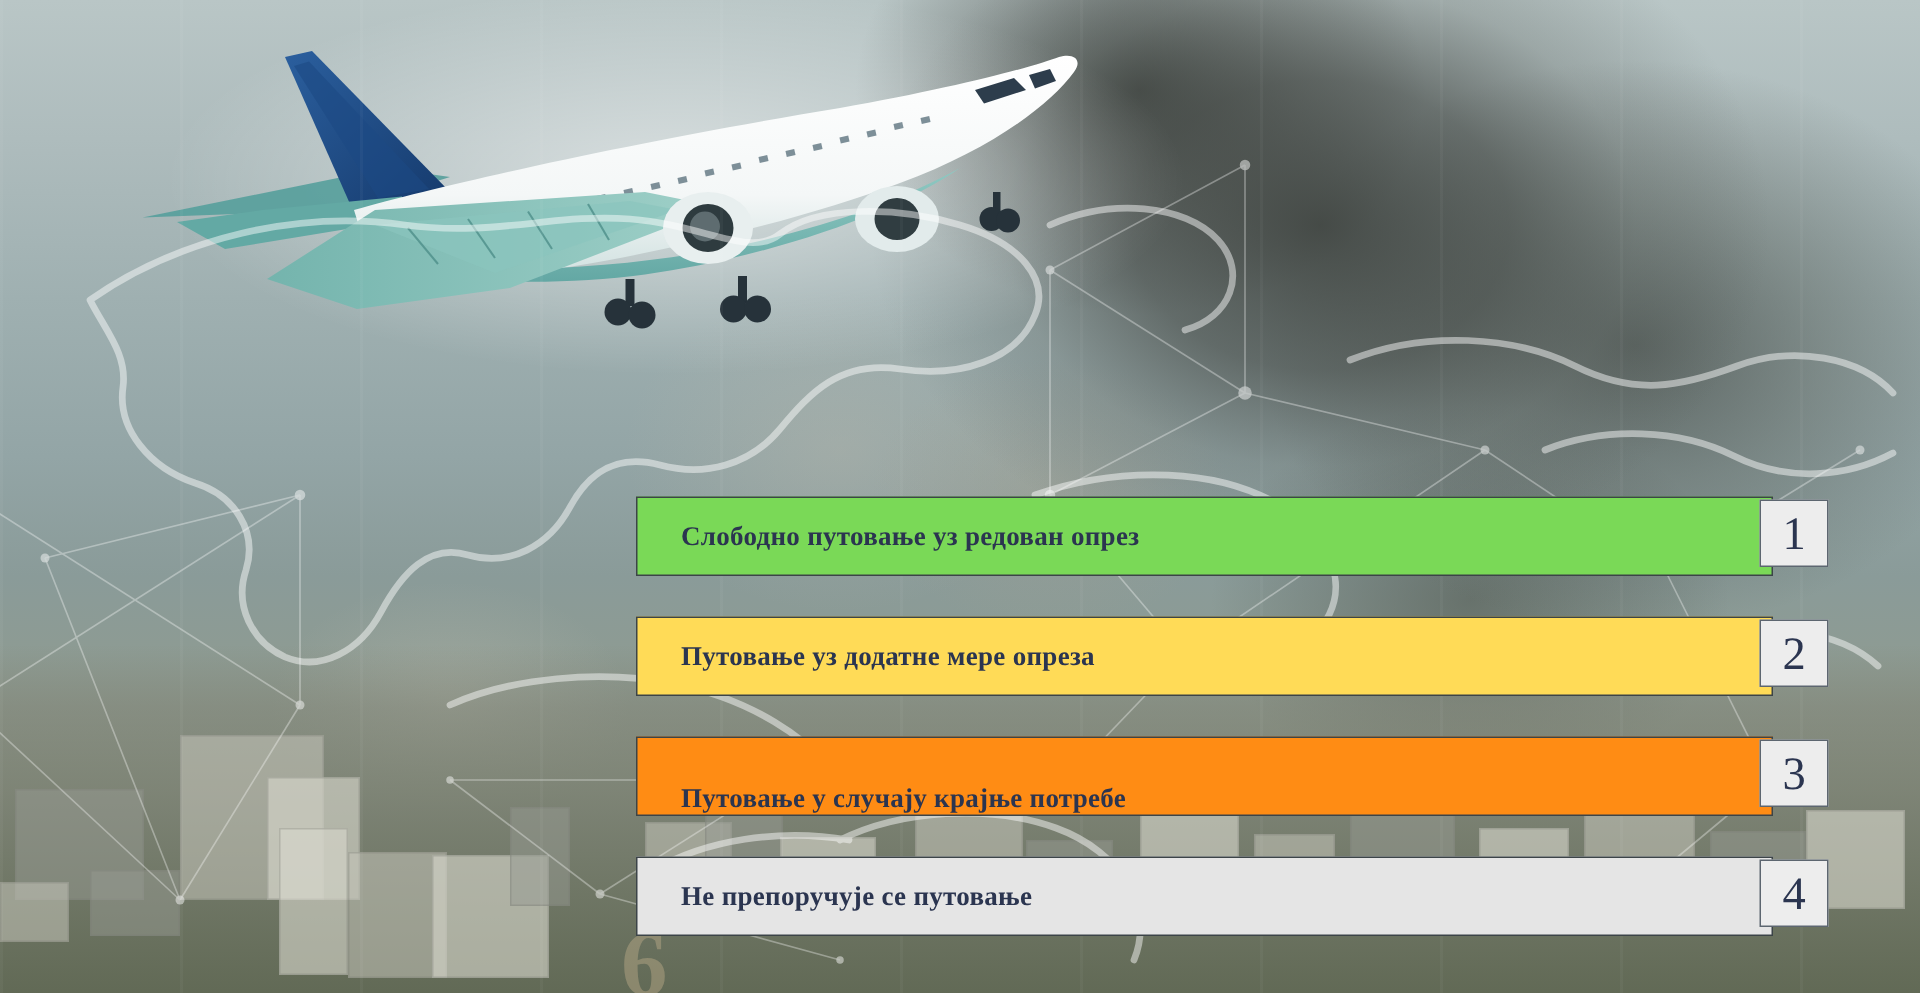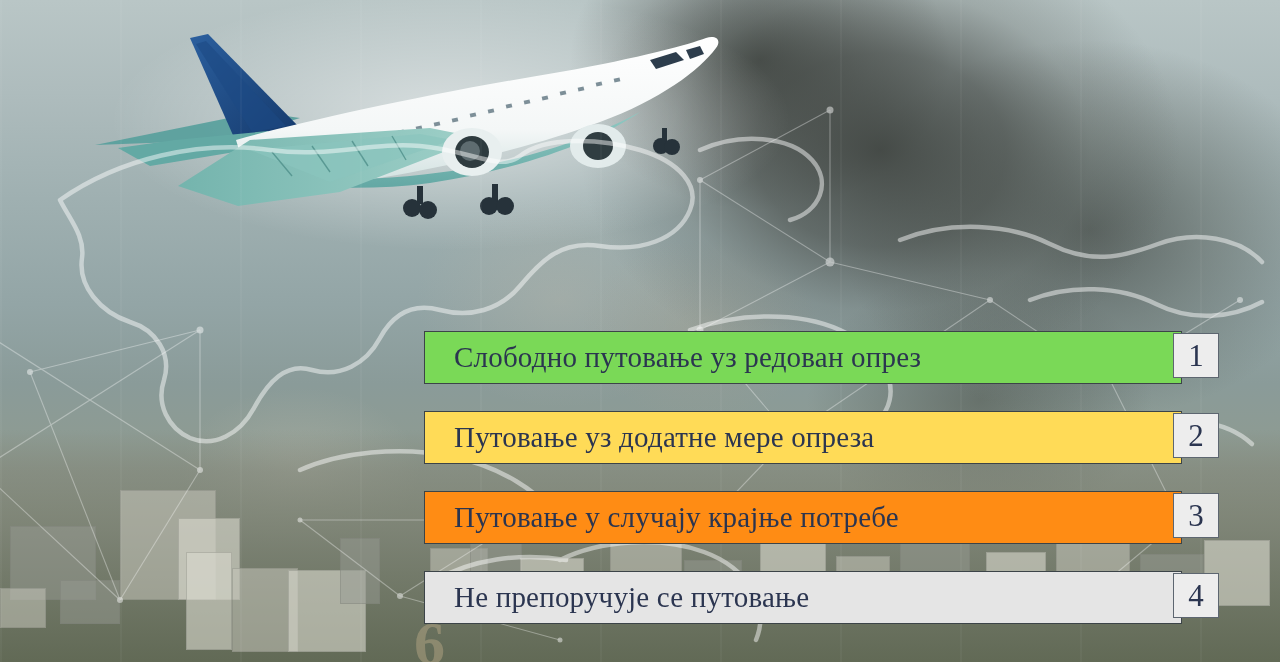--- a/index.html
+++ b/index.html
@@ -98,22 +98,22 @@
     top: 0;
     width: 758px;
     height: 53px;
     border: 1px solid #3c4448;
     box-sizing: border-box;
     display: flex;
     align-items: center;
   }
   .bar-label {
     padding-left: 29px;
-    font-size: 29px;
-    font-weight: 400;
+    font-size: 18px;
+    font-weight: 700;
     color: #2b3550;
     letter-spacing: 0.2px;
     white-space: nowrap;
     font-family: "Liberation Serif", serif;
   }
   .bar-num {
     position: absolute;
     left: 749px;
     top: 2px;
     width: 46px;
@@ -354,21 +354,21 @@
     <div class="bar-row">
       <div class="bar-fill" style="background:#ffdb57;">
         <span class="bar-label">Путовање уз додатне мере опреза</span>
       </div>
       <div class="bar-num">
         <span>2</span>
       </div>
     </div>
 
     <div class="bar-row">
-      <div class="bar-fill" style="background:#ff8c14;">
+      <div class="bar-fill" style="background:#ff8c14;align-items:flex-end;">
         <span class="bar-label">Путовање у случају крајње потребе</span>
       </div>
       <div class="bar-num">
         <span>3</span>
       </div>
     </div>
 
     <div class="bar-row">
       <div class="bar-fill" style="background:#e5e5e5;">
         <span class="bar-label">Не препоручује се путовање</span>

